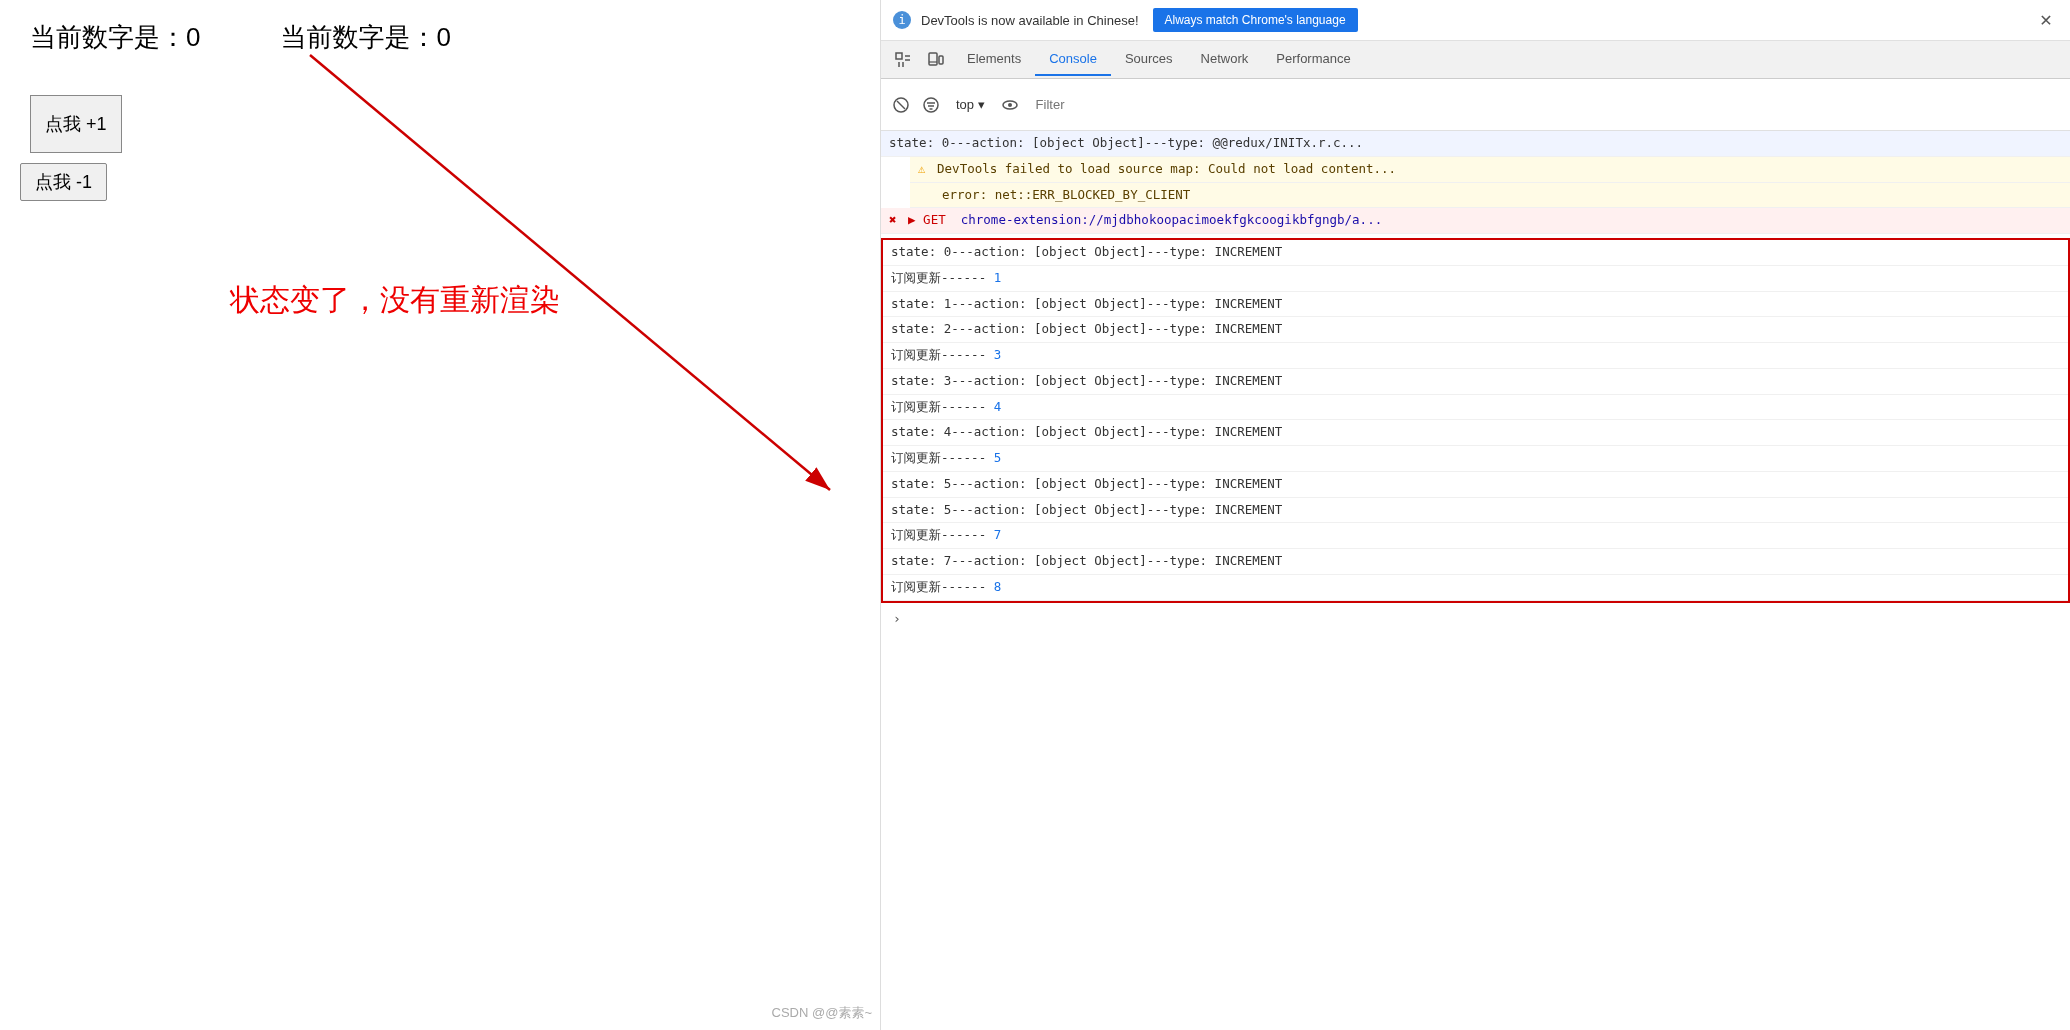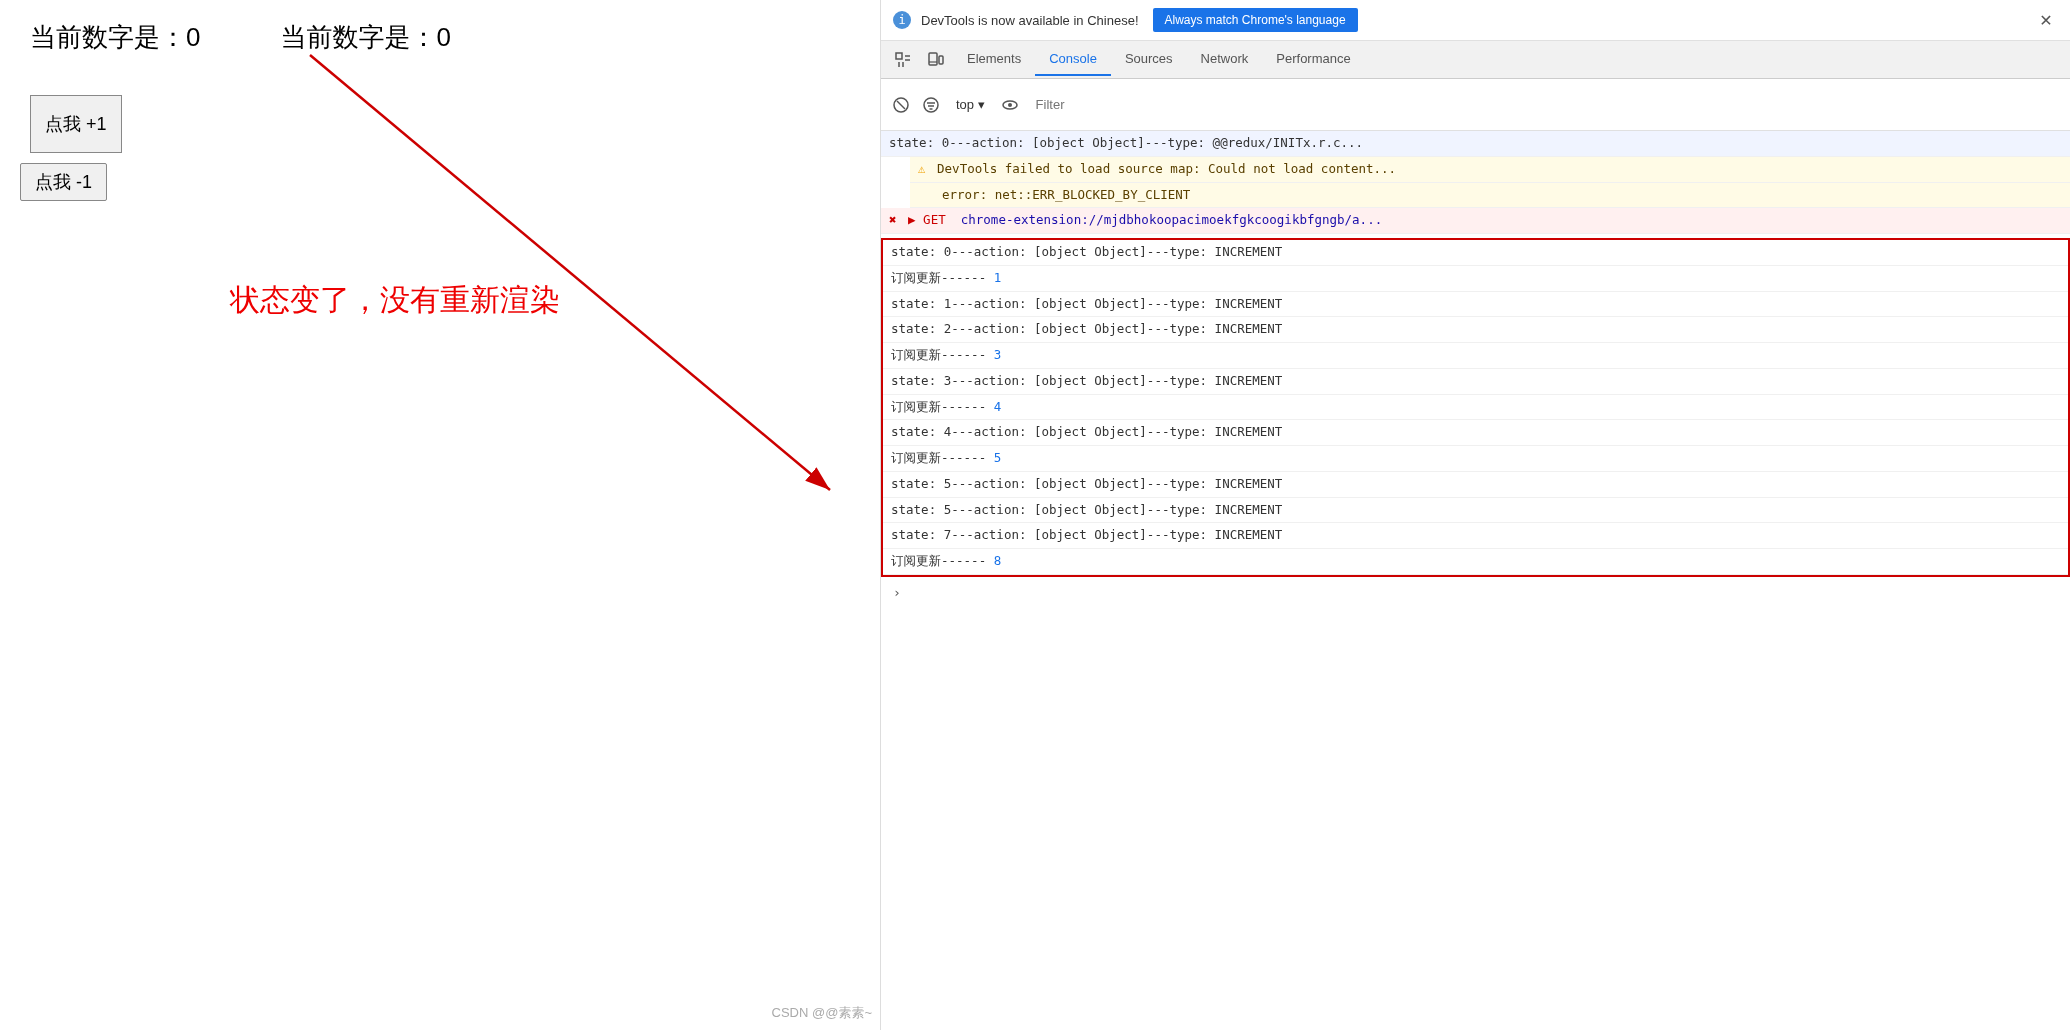--- a/index.html
+++ b/index.html
@@ -424,20 +424,21 @@
       <div class="log-line">订阅更新------&nbsp;<span class="subscribe-num">1</span></div>
       <div class="log-line">state: 1---action: [object Object]---type: INCREMENT</div>
       <div class="log-line">state: 2---action: [object Object]---type: INCREMENT</div>
       <div class="log-line">订阅更新------&nbsp;<span class="subscribe-num">3</span></div>
       <div class="log-line">state: 3---action: [object Object]---type: INCREMENT</div>
       <div class="log-line">订阅更新------&nbsp;<span class="subscribe-num">4</span></div>
       <div class="log-line">state: 4---action: [object Object]---type: INCREMENT</div>
       <div class="log-line">订阅更新------&nbsp;<span class="subscribe-num">5</span></div>
       <div class="log-line">state: 5---action: [object Object]---type: INCREMENT</div>
       <div class="log-line">state: 5---action: [object Object]---type: INCREMENT</div>
+      <div class="log-line">订阅更新------&nbsp;<span class="subscribe-num">7</span></div>
       <div class="log-line">state: 7---action: [object Object]---type: INCREMENT</div>
       <div class="log-line">订阅更新------&nbsp;<span class="subscribe-num">8</span></div>
     </div>
 
     <div class="log-prompt">
       <span class="chevron-icon">›</span>
     </div>
 
   </div>
 </div>

